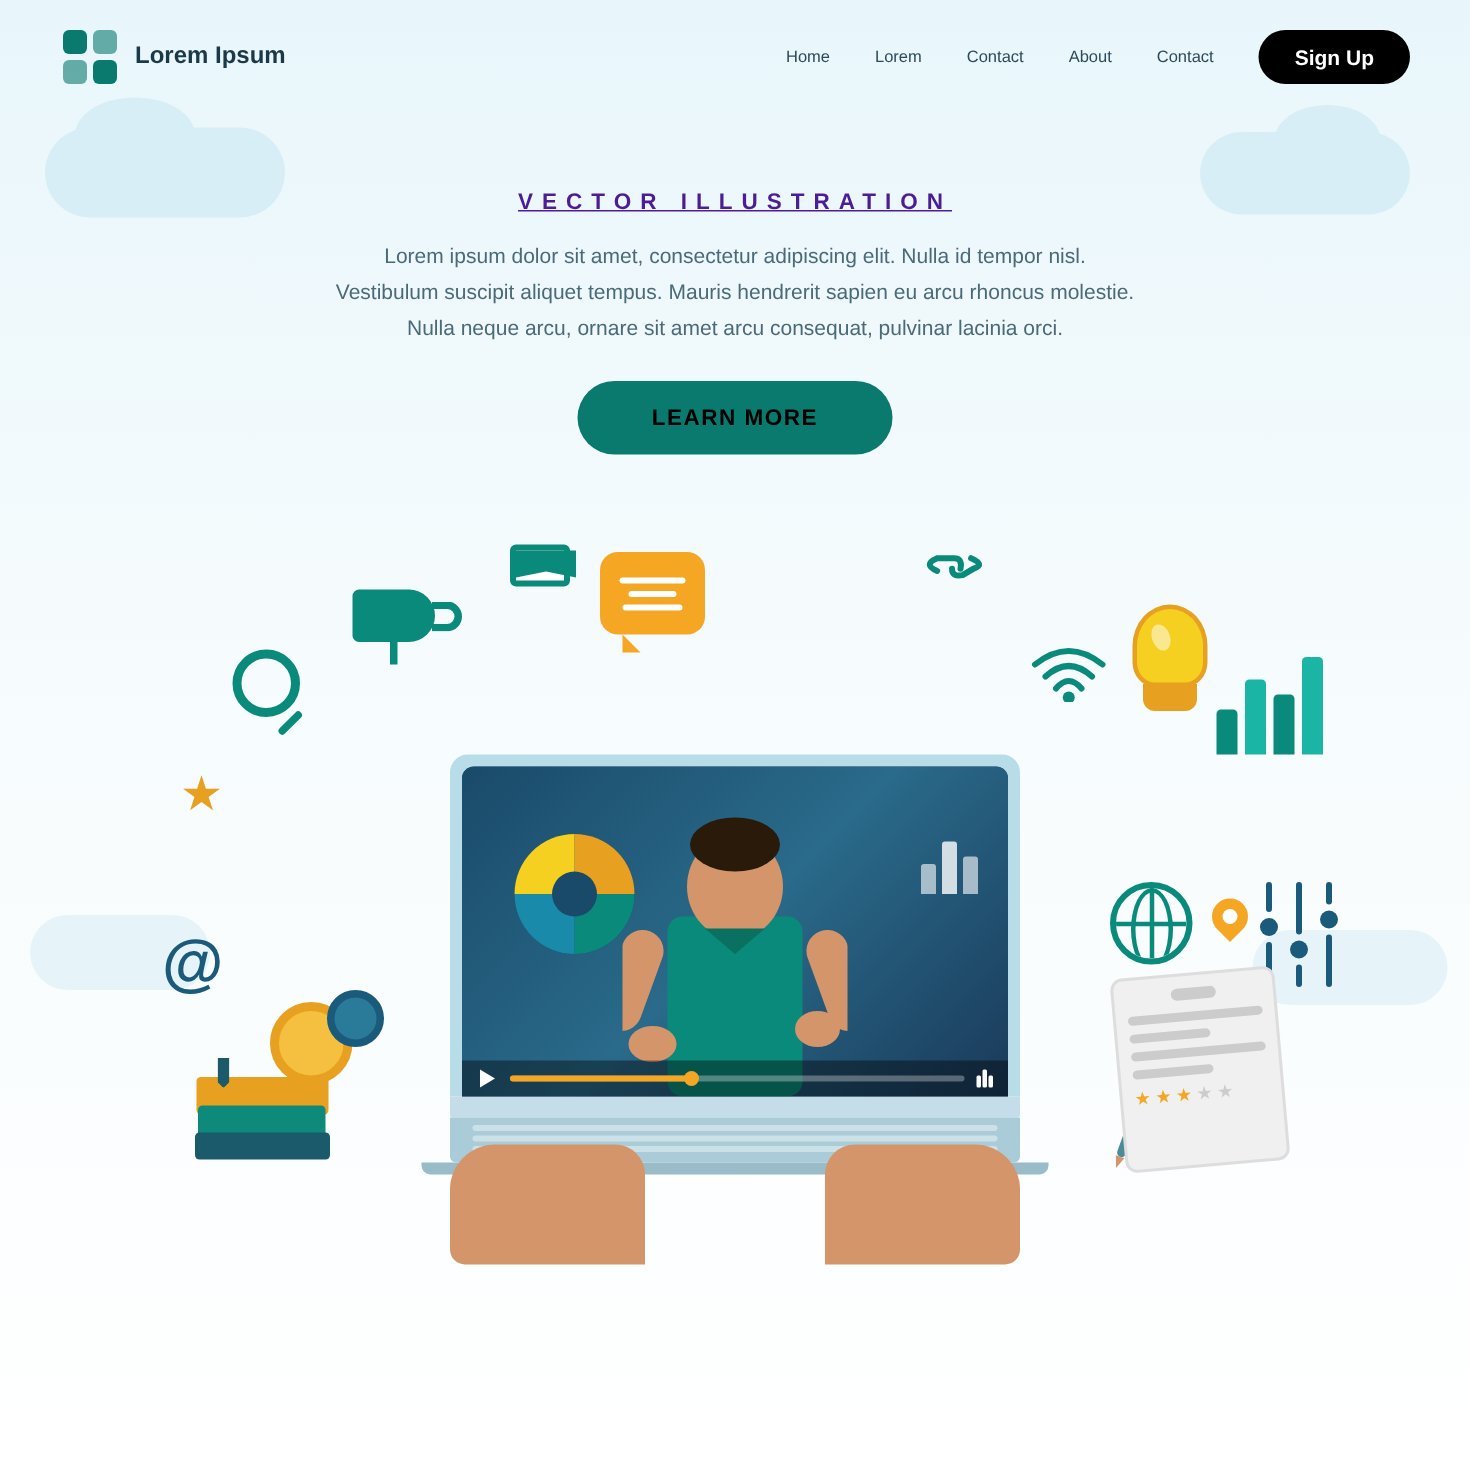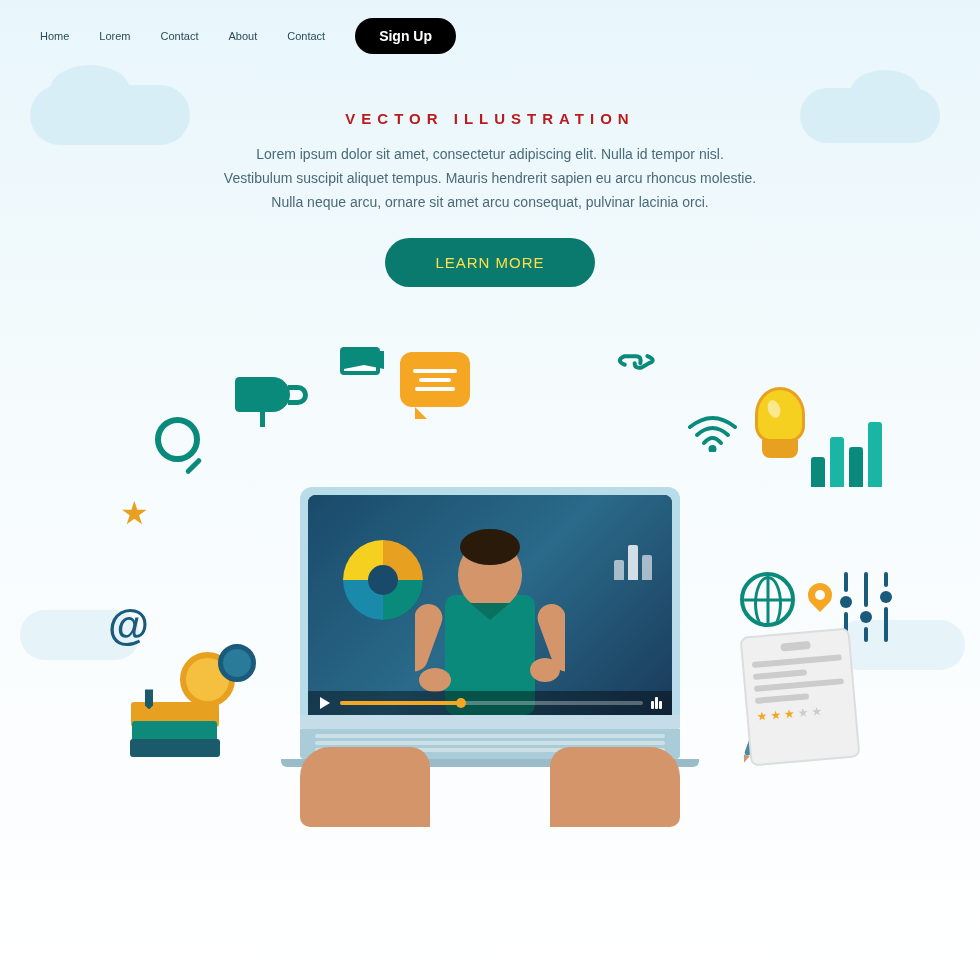--- a/index.html
+++ b/index.html
@@ -120,41 +120,42 @@
       font-size: 58px;
       font-weight: 900;
       color: #1a3a4a;
       letter-spacing: 2px;
       line-height: 1.1;
       text-transform: uppercase;
     }
     .hero-subtitle {
       font-size: 15px;
       font-weight: 600;
-      color: #b91c1c;
+      color: #4c1d95;
       letter-spacing: 6px;
       text-transform: uppercase;
-      margin-top: 8px;
+      margin-top: 20px;
       margin-bottom: 16px;
+      text-decoration: underline;
     }
     .hero-desc {
       font-size: 14px;
       color: #4a6a78;
       line-height: 1.7;
       max-width: 600px;
       margin: 0 auto 24px;
     }
     .btn-learn {
       background: #0a7a6e;
-      color: #fde047;
+      color: #000000;
       border: none;
       padding: 16px 50px;
       border-radius: 30px;
       font-size: 15px;
-      font-weight: 400;
+      font-weight: 700;
       letter-spacing: 1px;
       cursor: pointer;
       text-transform: uppercase;
     }
 
     
     .illustration {
       position: relative;
       z-index: 5;
       width: 100%;
@@ -727,20 +728,29 @@
 </head>
 <body>
 
 <div class="bg-main"></div>
 <div class="cloud cloud-tl"></div>
 <div class="cloud cloud-tr"></div>
 <div class="cloud cloud-bl"></div>
 <div class="cloud cloud-br"></div>
 
 <nav>
+  <div class="logo-area">
+    <svg class="logo-icon" viewBox="0 0 40 40">
+      <rect x="2" y="2" width="16" height="16" rx="4" fill="#0a7a6e"></rect>
+      <rect x="22" y="2" width="16" height="16" rx="4" fill="#0a7a6e" opacity="0.6"></rect>
+      <rect x="2" y="22" width="16" height="16" rx="4" fill="#0a7a6e" opacity="0.6"></rect>
+      <rect x="22" y="22" width="16" height="16" rx="4" fill="#0a7a6e"></rect>
+    </svg>
+    <span class="logo-text">Lorem Ipsum</span>
+  </div>
   <div class="nav-links">
     <a class="nav-link">Home</a>
     <a class="nav-link">Lorem</a>
     <a class="nav-link">Contact</a>
     <a class="nav-link">About</a>
     <a class="nav-link">Contact</a>
     <button class="btn-signup">Sign Up</button>
   </div>
 </nav>
 

